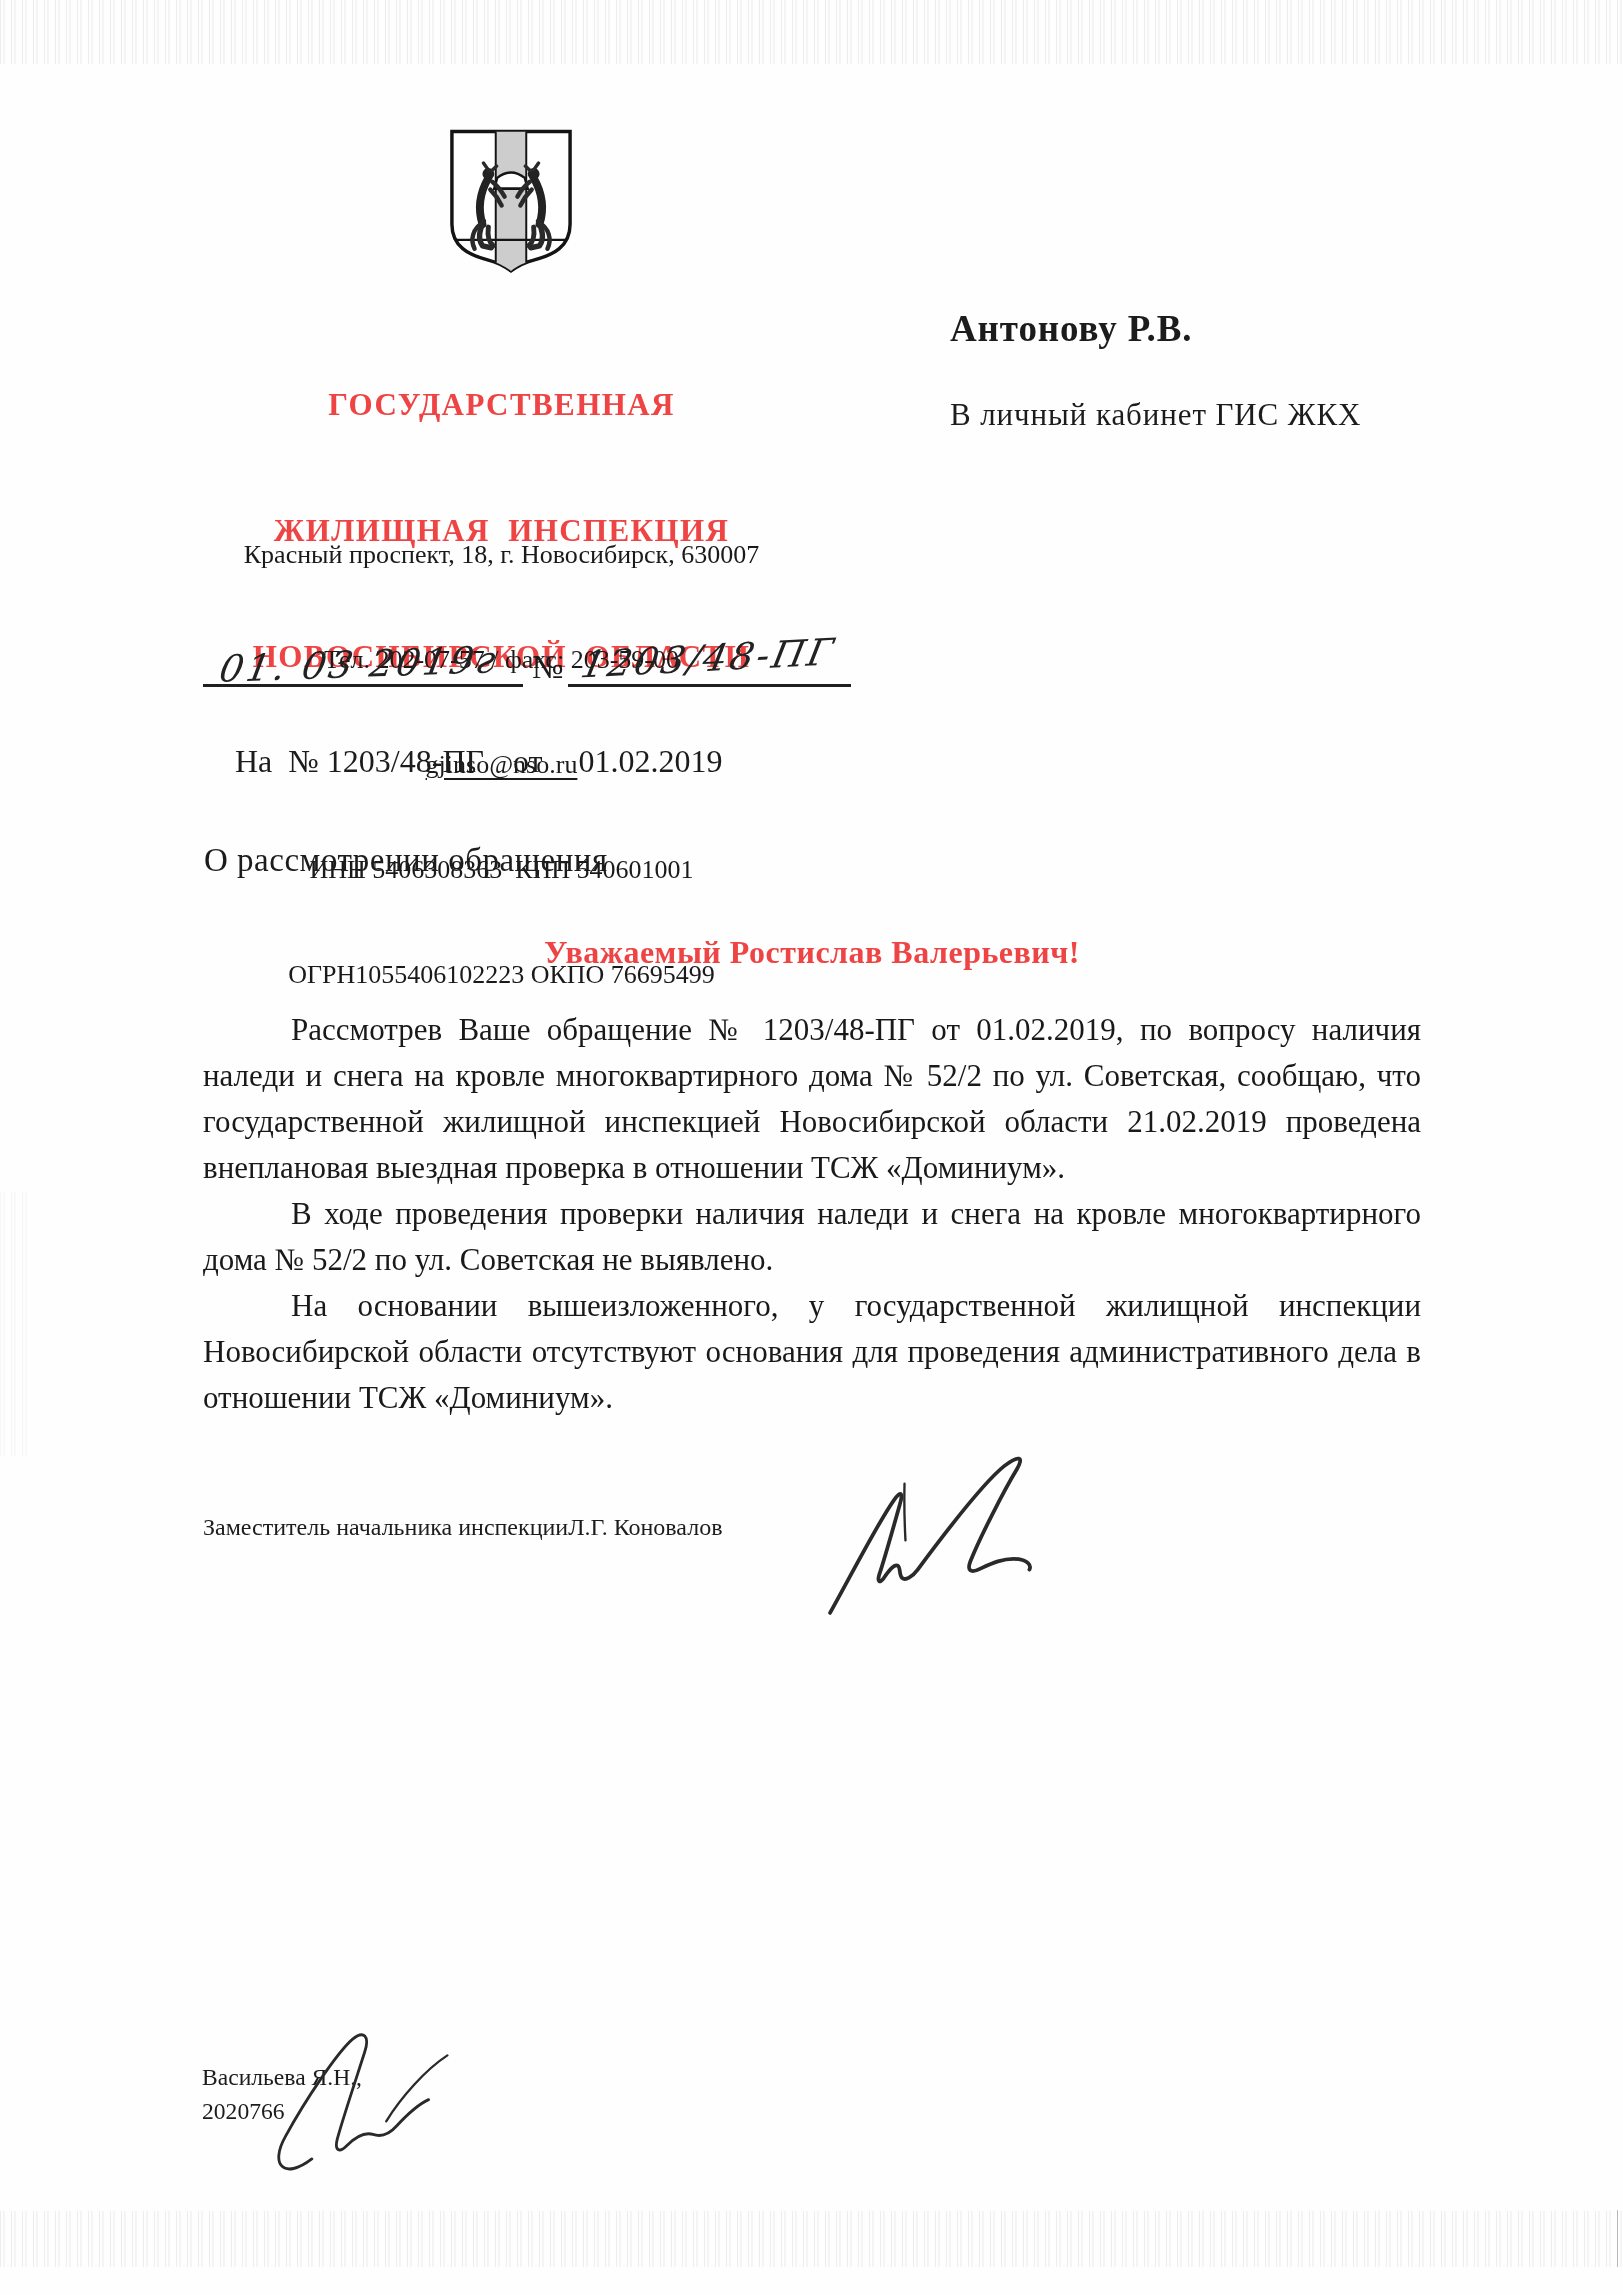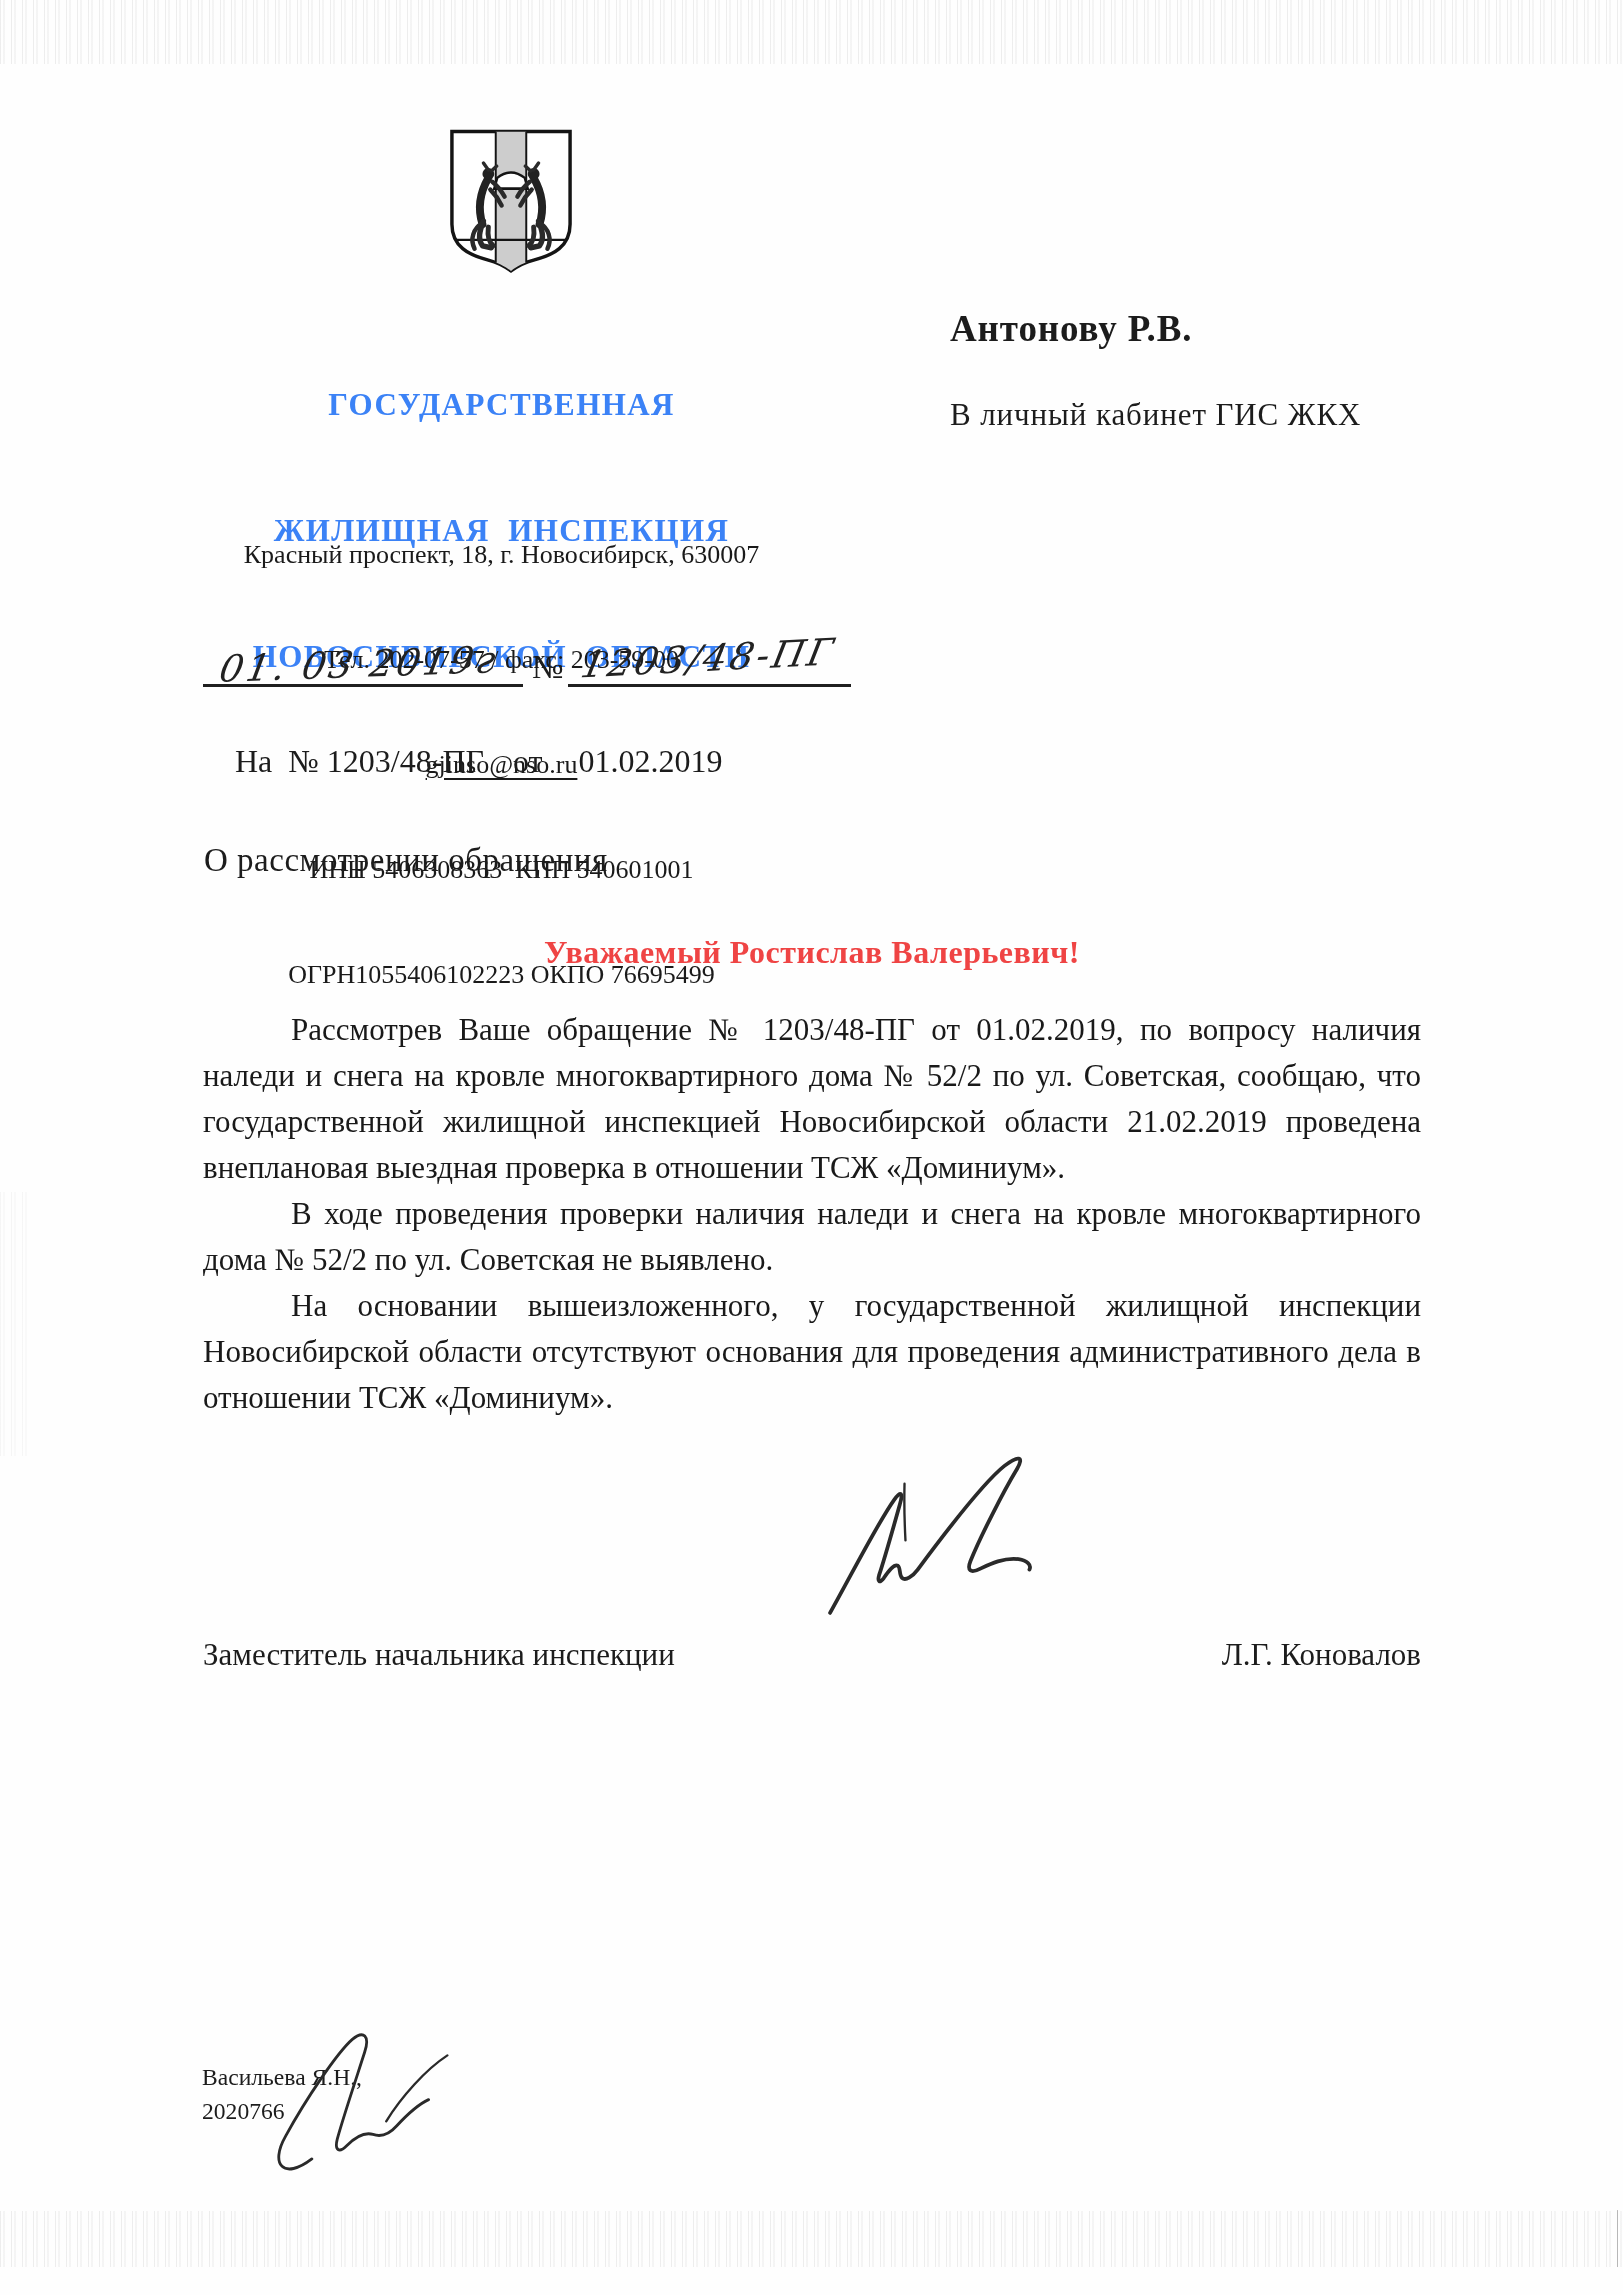--- a/index.html
+++ b/index.html
@@ -22,21 +22,21 @@
     filter: blur(0.5px);
   }
   .edge-line { background: #9a9a9a; opacity: .65; }
 
   
   .org-name {
     left: 193px; top: 300px; width: 617px;
     text-align: center; font-weight: 700;
     font-size: 31px; line-height: 42px;
     letter-spacing: 1.4px; white-space: pre-wrap;
-    color: #3b82f6;
+    color: #ef4444;
   }
   .recipient-name { left: 950px; top: 307px; font-size: 37px; letter-spacing: 0.9px; font-weight: bold; }
   .recipient-delivery { left: 950px; top: 397px; font-size: 31px; letter-spacing: 0.9px; text-align: center; }
 
   .address-block {
     left: 193px; top: 467px; width: 617px;
     text-align: center; font-size: 26px; line-height: 35px;
     white-space: pre-wrap; color: #1a1a1a;
   }
   .email-line { text-decoration: underline; text-underline-offset: 4.7px; }
@@ -71,23 +71,23 @@
   }
 
   .body-text {
     left: 203px; top: 1007px; width: 1218px;
     font-size: 31px; line-height: 46px;
     text-align: justify; color: #191919;
   }
   .body-text p { margin: 0; text-indent: 88px; }
 
   .sig-row {
-    left: 203px; top: 1637px; width: 1218px;
-    display: flex; justify-content: space-between;
-    font-size: 31px;
+    left: 203px; top: 1514px; width: 1218px;
+    display: flex; 
+    font-size: 24px;
   }
 
   .executor {
     left: 202px; top: 2060px;
     font-size: 23.6px; line-height: 34px;
   }
 
   svg .stroke { fill: none; stroke: #2a2a2a; stroke-linecap: round; stroke-linejoin: round; }
 </style>
 </head>

